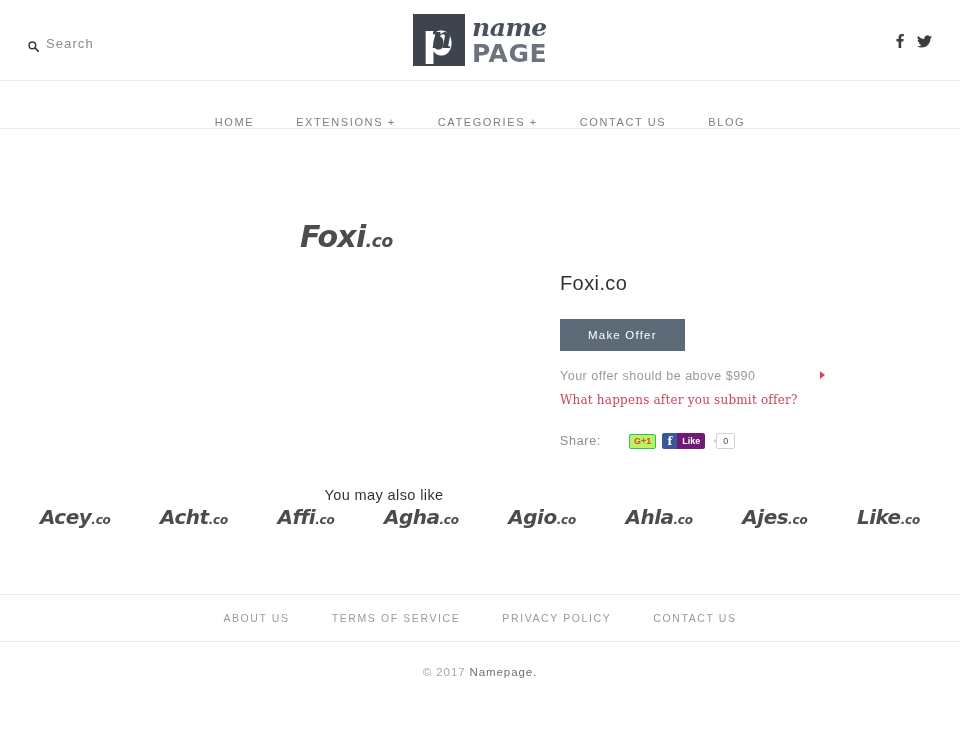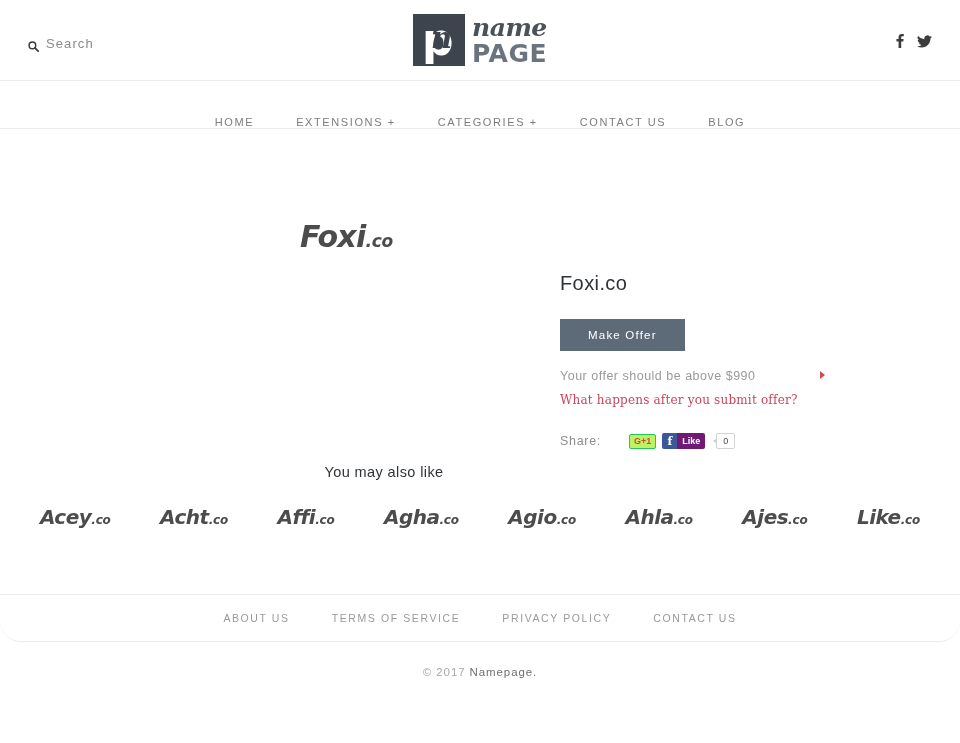--- a/index.html
+++ b/index.html
@@ -168,21 +168,21 @@
   .fb-count::before {
     content: ""; position: absolute; left: -4px; top: 4px;
     width: 0; height: 0;
     border-top: 3px solid transparent;
     border-bottom: 3px solid transparent;
     border-right: 4px solid #d2d2d2;
   }
 
   
   .also-title {
-    position: absolute; top: 464px; left: 0; width: 768px;
+    position: absolute; top: 487px; left: 0; width: 768px;
     text-align: center; font-size: 14.5px; color: #2f3338;
     letter-spacing: 0.4px;
   }
   .also-row {
     position: absolute; top: 505px; left: 40px; width: 880px;
     display: flex; align-items: center; justify-content: space-between;
   }
   .also-item {
     font-family: "DejaVu Sans", sans-serif;
     font-style: italic; font-weight: bold;
@@ -193,21 +193,20 @@
 
   
   .footer-sep-top {
     position: absolute; top: 594px; left: 0; width: 960px;
     border-top: 1px solid #ececec;
   }
   .footer-nav {
     position: absolute; top: 594px; left: 0; width: 960px; height: 48px;
     display: flex; align-items: center; justify-content: center;
     border-bottom: 1px solid #ececec;
-    border-radius: 21px;
   }
   .footer-nav a {
     font-size: 10.5px; color: #9a9a9a; letter-spacing: 1.6px;
     text-decoration: none; padding: 0 21px;
     font-family: "Liberation Sans", sans-serif; white-space: nowrap;
   }
   .copyright {
     position: absolute; top: 666px; left: 0; width: 960px;
     text-align: center; font-size: 11.5px; letter-spacing: 0.9px;
   }

